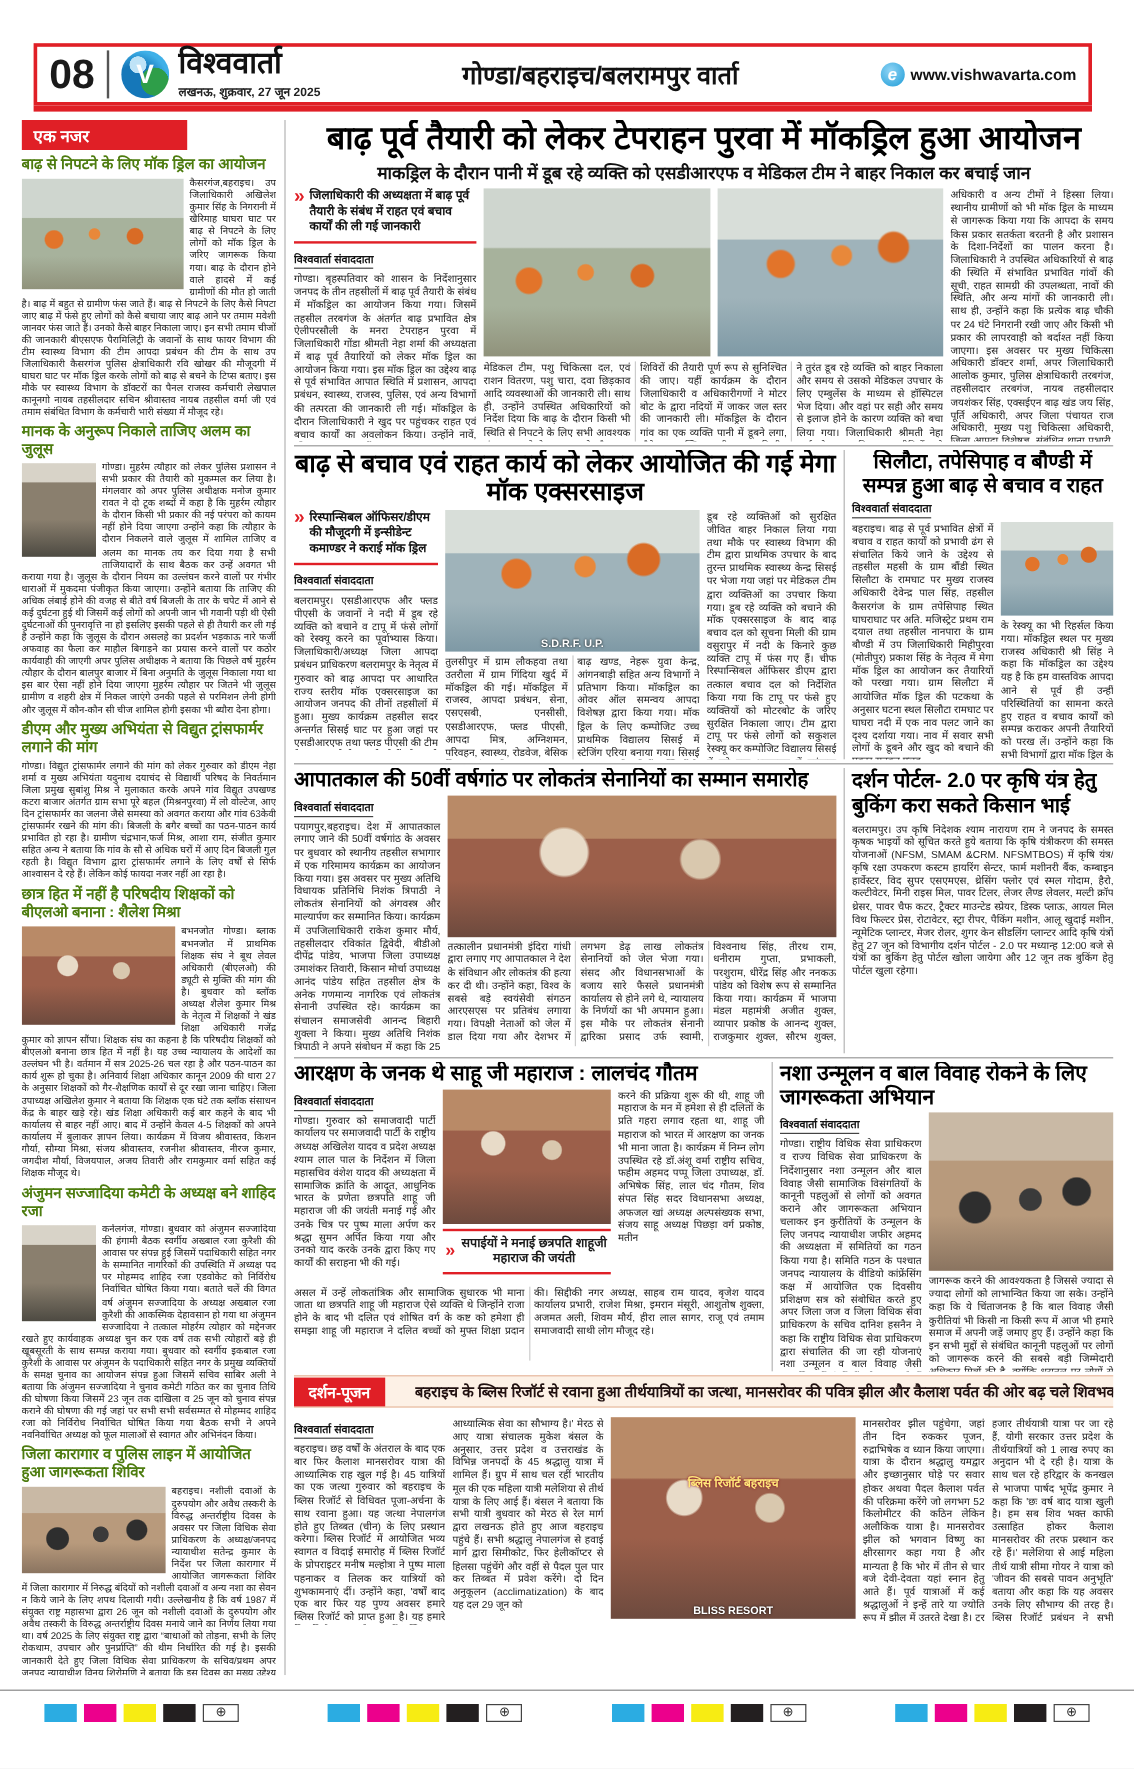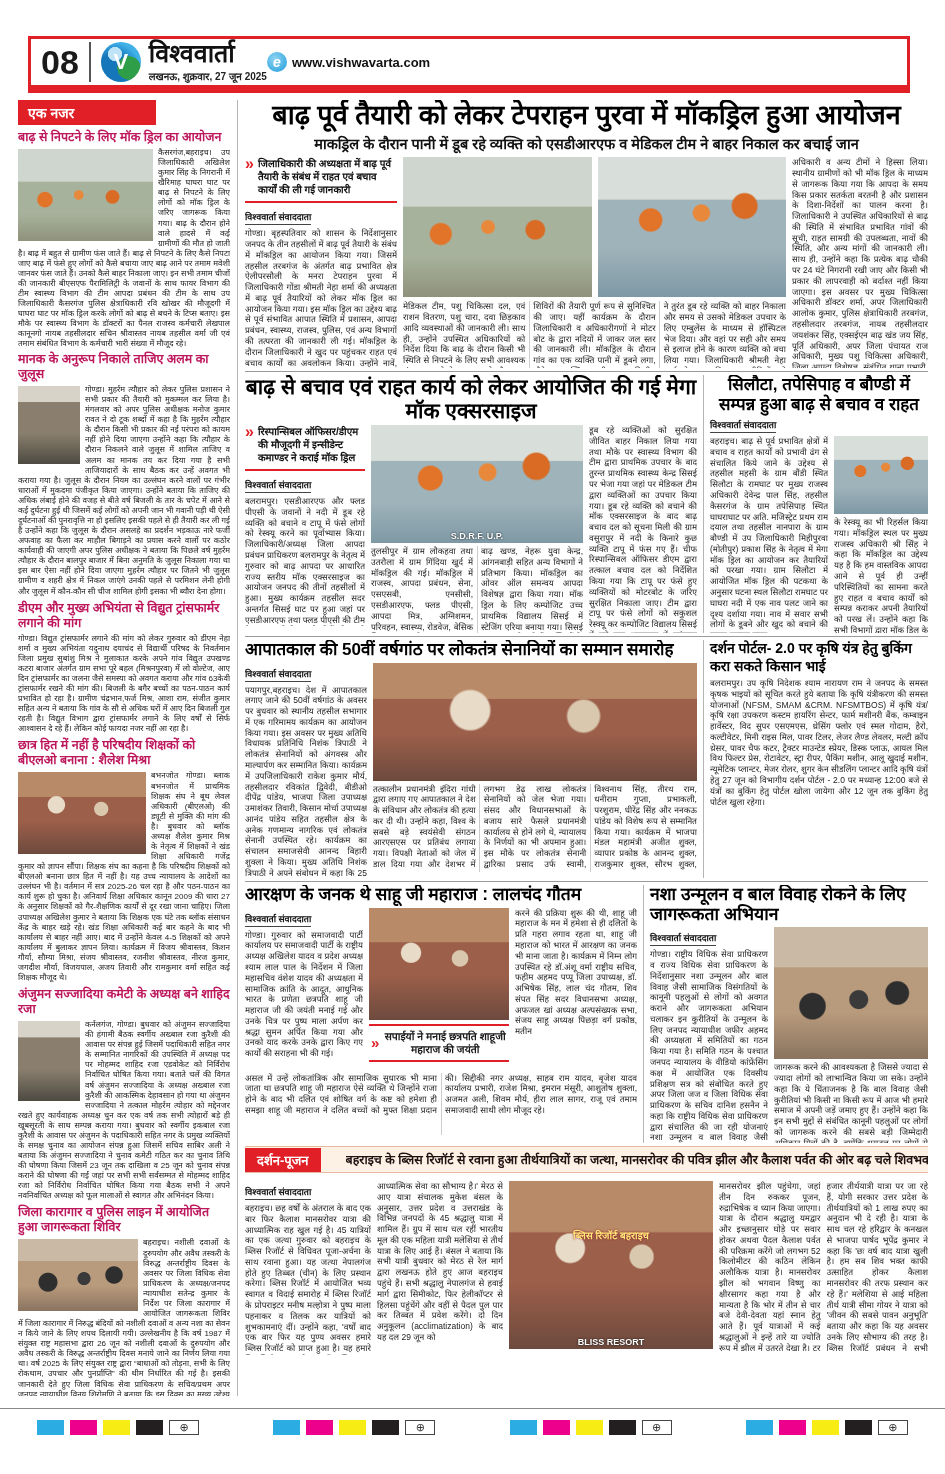--- a/index.html
+++ b/index.html
@@ -23,21 +23,21 @@
          color:#fff;font-weight:bold;font-size:14px;display:flex;align-items:center;justify-content:center;font-style:italic;}
   .site{font-size:13px;font-weight:bold;color:#111;}
   .redrule{position:absolute;left:28px;top:88px;width:882px;height:5px;background:#e01f26;}
   
   .content{position:absolute;left:18px;top:100px;width:910px;height:1296px;display:flex;gap:7px;overflow:hidden;}
   .sidebar{width:212px;flex:none;overflow:hidden;}
   .vdiv{width:1px;background:#b5b5b5;flex:none;}
   .mainarea{flex:1;display:flex;flex-direction:column;overflow:hidden;}
   
   .eknazar{background:#e01f26;color:#fff;font-weight:bold;font-size:14px;width:118px;padding:3px 10px;margin-bottom:5px;}
-  .s-head{font-weight:bold;font-size:12.5px;line-height:1.2;margin:4px 0 3px;color:#be185d;}
+  .s-head{font-weight:bold;font-size:12.5px;line-height:1.2;margin:4px 0 3px;color:#4d7c0f;}
   .s-body{font-size:8px;line-height:1.26;text-align:justify;overflow:hidden;color:#222;}
   .s-art{border-bottom:0;}
   .side-ph{float:left;margin:1px 5px 2px 0;}
   .h200{max-height:200px;} .h258{max-height:258px;} .h112{max-height:112px;}
   .h214{max-height:214px;} .h182{max-height:182px;} .h198{max-height:198px;}
   
   .ph{background:linear-gradient(135deg,#c3b394,#97a07e 40%,#7b8894 72%,#a89f88);position:relative;overflow:hidden;flex:none;}
   .ph.crowd{background:
      radial-gradient(circle at 20% 55%,#e2742a 0 6%,transparent 7%),
      radial-gradient(circle at 45% 50%,#e8883a 0 5%,transparent 6%),
@@ -100,20 +100,21 @@
 <div class="page">
 
   <div class="masthead">
     <div class="pageno">08</div>
     <div class="mastdiv"></div>
     <div class="logo">V</div>
     <div>
       <div class="brand">विश्ववार्ता</div>
       <div class="dateline">लखनऊ,  शुक्रवार, 27 जून 2025</div>
     </div>
+    <div class="mast-center">गोण्डा/बहराइच/बलरामपुर वार्ता</div>
     <div class="mast-right">
       <span class="eicon">e</span>
       <span class="site">www.vishwavarta.com</span>
     </div>
   </div>
   <div class="redrule"></div>
 
   <div class="content">
 
     <aside class="sidebar">
@@ -246,21 +247,21 @@
               <div class="b" style="height:192px;">पयागपुर,बहराइच। देश में आपातकाल लगाए जाने की 50वीं वर्षगांठ के अवसर पर बुधवार को स्थानीय तहसील सभागार में एक गरिमामय कार्यक्रम का आयोजन किया गया। इस अवसर पर मुख्य अतिथि विधायक प्रतिनिधि निशंक त्रिपाठी ने लोकतंत्र सेनानियों को अंगवस्त्र और माल्यार्पण कर सम्मानित किया। कार्यक्रम में उपजिलाधिकारी राकेश कुमार मौर्य, तहसीलदार रविकांत द्विवेदी, बीडीओ दीपेंद्र पांडेय, भाजपा जिला उपाध्यक्ष उमाशंकर तिवारी, किसान मोर्चा उपाध्यक्ष आनंद पांडेय सहित तहसील क्षेत्र के अनेक गणमान्य नागरिक एवं लोकतंत्र सेनानी उपस्थित रहे। कार्यक्रम का संचालन समाजसेवी आनन्द बिहारी शुक्ला ने किया। मुख्य अतिथि निशंक त्रिपाठी ने अपने संबोधन में कहा कि 25 जून 1975 को</div>
             </div>
             <div style="flex:1;">
               <div class="ph indoor" style="width:100%;height:118px;"></div>
               <div class="b cols3" style="height:88px;margin-top:3px;">तत्कालीन प्रधानमंत्री इंदिरा गांधी द्वारा लगाए गए आपातकाल ने देश के संविधान और लोकतंत्र की हत्या कर दी थी। उन्होंने कहा, विश्व के सबसे बड़े स्वयंसेवी संगठन आरएसएस पर प्रतिबंध लगाया गया। विपक्षी नेताओं को जेल में डाल दिया गया और देशभर में लगभग डेढ़ लाख लोकतंत्र सेनानियों को जेल भेजा गया। संसद और विधानसभाओं के बजाय सारे फैसले प्रधानमंत्री कार्यालय से होने लगे थे, न्यायालय के निर्णयों का भी अपमान हुआ। इस मौके पर लोकतंत्र सेनानी द्वारिका प्रसाद उर्फ स्वामी, विश्वनाथ सिंह, तीरथ राम, धनीराम गुप्ता, प्रभाकली, परशुराम, धीरेंद्र सिंह और ननकऊ पांडेय को विशेष रूप से सम्मानित किया गया। कार्यक्रम में भाजपा मंडल महामंत्री अजीत शुक्ल, व्यापार प्रकोष्ठ के आनन्द शुक्ल, राजकुमार शुक्ल, सौरभ शुक्ल, अजय तिवारी सहित बड़ी संख्या में लोग उपस्थित रहे।</div>
             </div>
           </div>
         </article>
         <div class="vdiv"></div>
         <article style="flex:1;">
-          <div class="headline" style="font-size:14px;text-align:left;line-height:1.25;">दर्शन पोर्टल- 2.0 पर कृषि यंत्र हेतु बुकिंग करा सकते किसान भाई</div>
+          <div class="headline" style="font-size:17px;text-align:left;line-height:1.25;">दर्शन पोर्टल- 2.0 पर कृषि यंत्र हेतु बुकिंग करा सकते किसान भाई</div>
           <div class="b" style="height:200px;margin-top:3px;">बलरामपुर। उप कृषि निदेशक श्याम नारायण राम ने जनपद के समस्त कृषक भाइयों को सूचित करते हुये बताया कि कृषि यंत्रीकरण की समस्त योजनाओं (NFSM, SMAM &amp;CRM. NFSMTBOS) में कृषि यंत्र/कृषि रक्षा उपकरण कस्टम हायरिंग सेन्टर, फार्म मशीनरी बैंक, कम्बाइन हार्वेस्टर, विद सुपर एसएमएस, थ्रेसिंग फ्लोर एवं स्मल गोदाम, हैरो, कल्टीवेटर, मिनी राइस मिल, पावर टिलर, लेजर लैण्ड लेवलर, मल्टी क्रॉप थ्रेसर, पावर चैफ कटर, ट्रैक्टर माउन्टेड स्प्रेयर, डिस्क प्लाऊ, आयल मिल विथ फिल्टर प्रेस, रोटावेटर, स्ट्रा रीपर, पैकिंग मशीन, आलू खुदाई मशीन, न्यूमेटिक प्लान्टर, मेजर रोलर, शुगर केन सीडलिंग प्लान्टर आदि कृषि यंत्रों हेतु 27 जून को विभागीय दर्शन पोर्टल - 2.0 पर मध्यान्ह 12:00 बजे से यंत्रों का बुकिंग हेतु पोर्टल खोला जायेगा और 12 जून तक बुकिंग हेतु पोर्टल खुला रहेगा।</div>
         </article>
       </section>
 
       <hr class="a-sep">
 
       <section class="row" style="height:258px;overflow:hidden;">
         <article style="width:392px;flex:none;">
           <div class="headline h4">आरक्षण के जनक थे साहू जी महाराज : लालचंद गौतम</div>
           <div class="row" style="margin-top:3px;">

